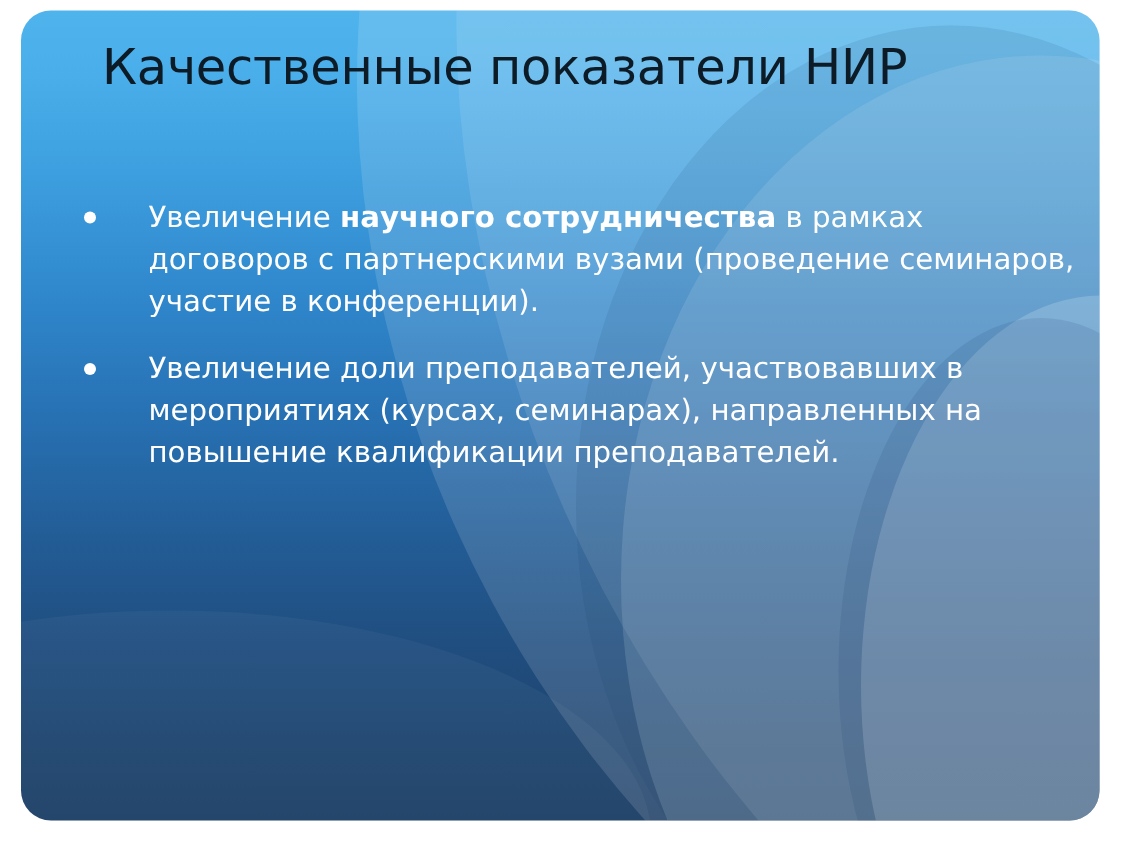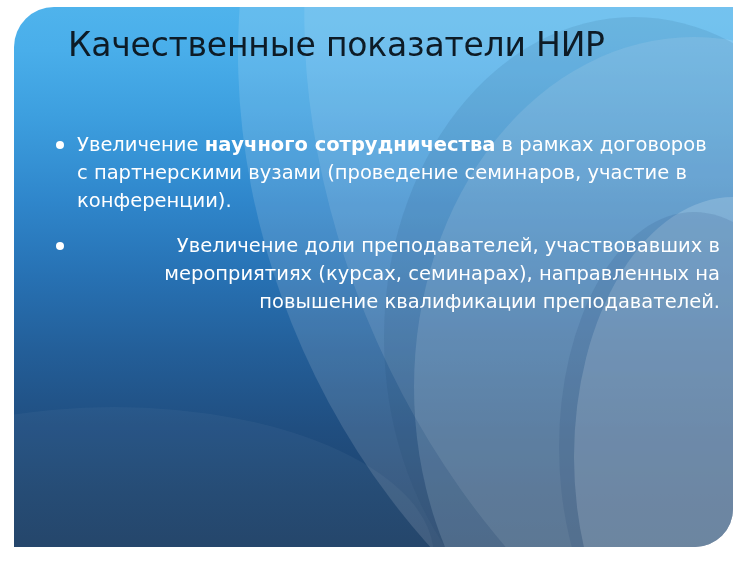--- a/index.html
+++ b/index.html
@@ -39,20 +39,21 @@
     background: linear-gradient(180deg,
         #4fb3ec 0%,
         #49aeea 8%,
         #3d9fdf 20%,
         #2f86cb 36%,
         #2771b3 50%,
         #235e98 64%,
         #204e80 78%,
         #1e4570 90%,
         #1d3f66 100%);
+    border-radius: 20px;
   }
 
   
   .swoosh {
     position: absolute;
     border-radius: 50%;
     pointer-events: none;
   }
   .swoosh-a {            
     width: 900px;
@@ -133,31 +134,31 @@
   }
   .bullet {
     position: relative;
     padding-left: 47px;
     margin-bottom: 17px;
     color: #ffffff;
     font-size: 19.5px;
     line-height: 28px;
     font-family: "DejaVu Sans", "Liberation Sans", sans-serif;
   }
-  .bullet:last-child { margin-bottom: 0; text-align: right; }
+  .bullet:last-child { margin-bottom: 0; }
   .bullet .dot {
     position: absolute;
     left: 26px;
     top: 10px;
     width: 8px;
     height: 8px;
     border-radius: 50%;
     background: #ffffff;
   }
-  .bullet .txt { display: block; }
+  .bullet .txt { display: block; margin-left: 22px; }
   .bullet b { font-weight: bold; }
 </style>
 </head>
 <body>
 
 <div class="slide-frame">
   <div class="slide">
 
     <div class="swoosh swoosh-a"></div>
     <div class="swoosh swoosh-b"></div>

